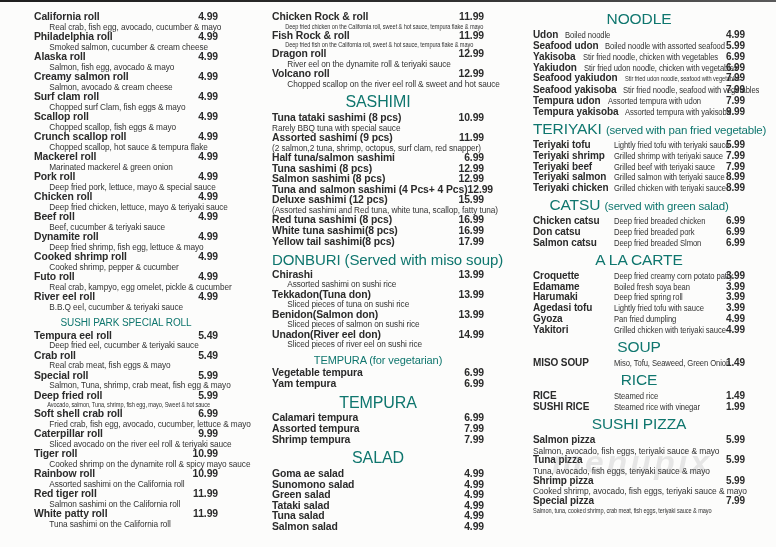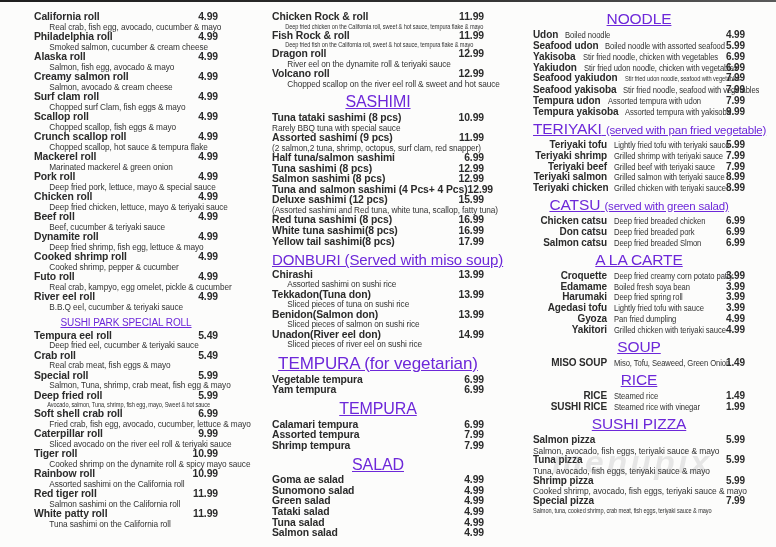--- a/index.html
+++ b/index.html
@@ -13,29 +13,29 @@
     position:absolute; top:0; left:0; width:776px; height:2px;
     background:linear-gradient(to right,#1f1f1f 0%,#2e2e2e 55%,#5a5a5a 100%);
   }
   .col{position:absolute; top:12px;}
   .col-left{left:34px; width:184px;}
   .col-middle{left:272px; width:212px;}
   .col-right{left:533px; width:212px; top:8px;}
 
   .section{margin:0;}
   .sec-title{
-    text-align:center; font-weight:normal; color:#6d28d9;
-    margin:7px 0 2px 0; line-height:1.05; white-space:nowrap;text-decoration:underline;
+    text-align:center; font-weight:normal; color:#0f766e;
+    margin:7px 0 2px 0; line-height:1.05; white-space:nowrap;
   }
   .col-left  .sec-title{font-size:10px; margin-top:6px;}
   .col-middle .sec-title{font-size:16px; margin-top:5px;}
   .col-right .sec-title{font-size:15.5px; margin-top:3px; margin-bottom:3px;}
   .sec-title.left{text-align:left; font-size:15px;}
   .sec-title .sub{font-size:11.5px; letter-spacing:-0.2px;}
-  .col-middle .sec-title.mid-small{font-size:17px;}
+  .col-middle .sec-title.mid-small{font-size:11px;}
 
   
   .row{display:flex; justify-content:space-between; align-items:flex-start; position:relative;}
   .iname{font-weight:bold; white-space:nowrap;}
   .price{white-space:nowrap; font-weight:bold;}
   .col-left  .row{font-size:10.4px; line-height:10.6px;}
   .col-middle .row{font-size:10.4px; line-height:10.6px;}
   .col-right .row{font-size:10px; line-height:10.8px;}
   .desc{
     padding-left:17px; white-space:nowrap; color:#333; font-weight:normal;
@@ -43,21 +43,21 @@
   }
   .col-left  .desc{font-size:9.2px; line-height:9.4px; transform:scaleX(0.9);}
   .col-middle .desc{font-size:9.2px; line-height:9.4px; transform:scaleX(0.9);}
   .col-right .desc{font-size:9.4px; line-height:9.6px; transform:scaleX(0.9);}
   .desc.noindent{padding-left:0;}
   .desc.small{font-size:7.2px; line-height:8px; transform:scaleX(0.78);}
 
   
   .irow{position:relative; padding-right:32px; display:flex; align-items:baseline;}
   .col-right .irow{font-size:10px; line-height:10.8px;}
-  .irow .iname{font-weight:bold;text-align:right;}
+  .irow .iname{font-weight:bold;}
   .irow .idesc{
     white-space:nowrap; color:#333; margin-left:7px;
     font-size:9px; transform:scaleX(0.85); transform-origin:0 50%;
   }
   .irow .idesc.small{font-size:7.6px; transform:scaleX(0.75);}
   .irow .price{position:absolute; right:0; top:0;}
   .sec-table .irow .iname{min-width:74px;}
 
   .watermark{
     position:absolute; left:552px; top:444px;

